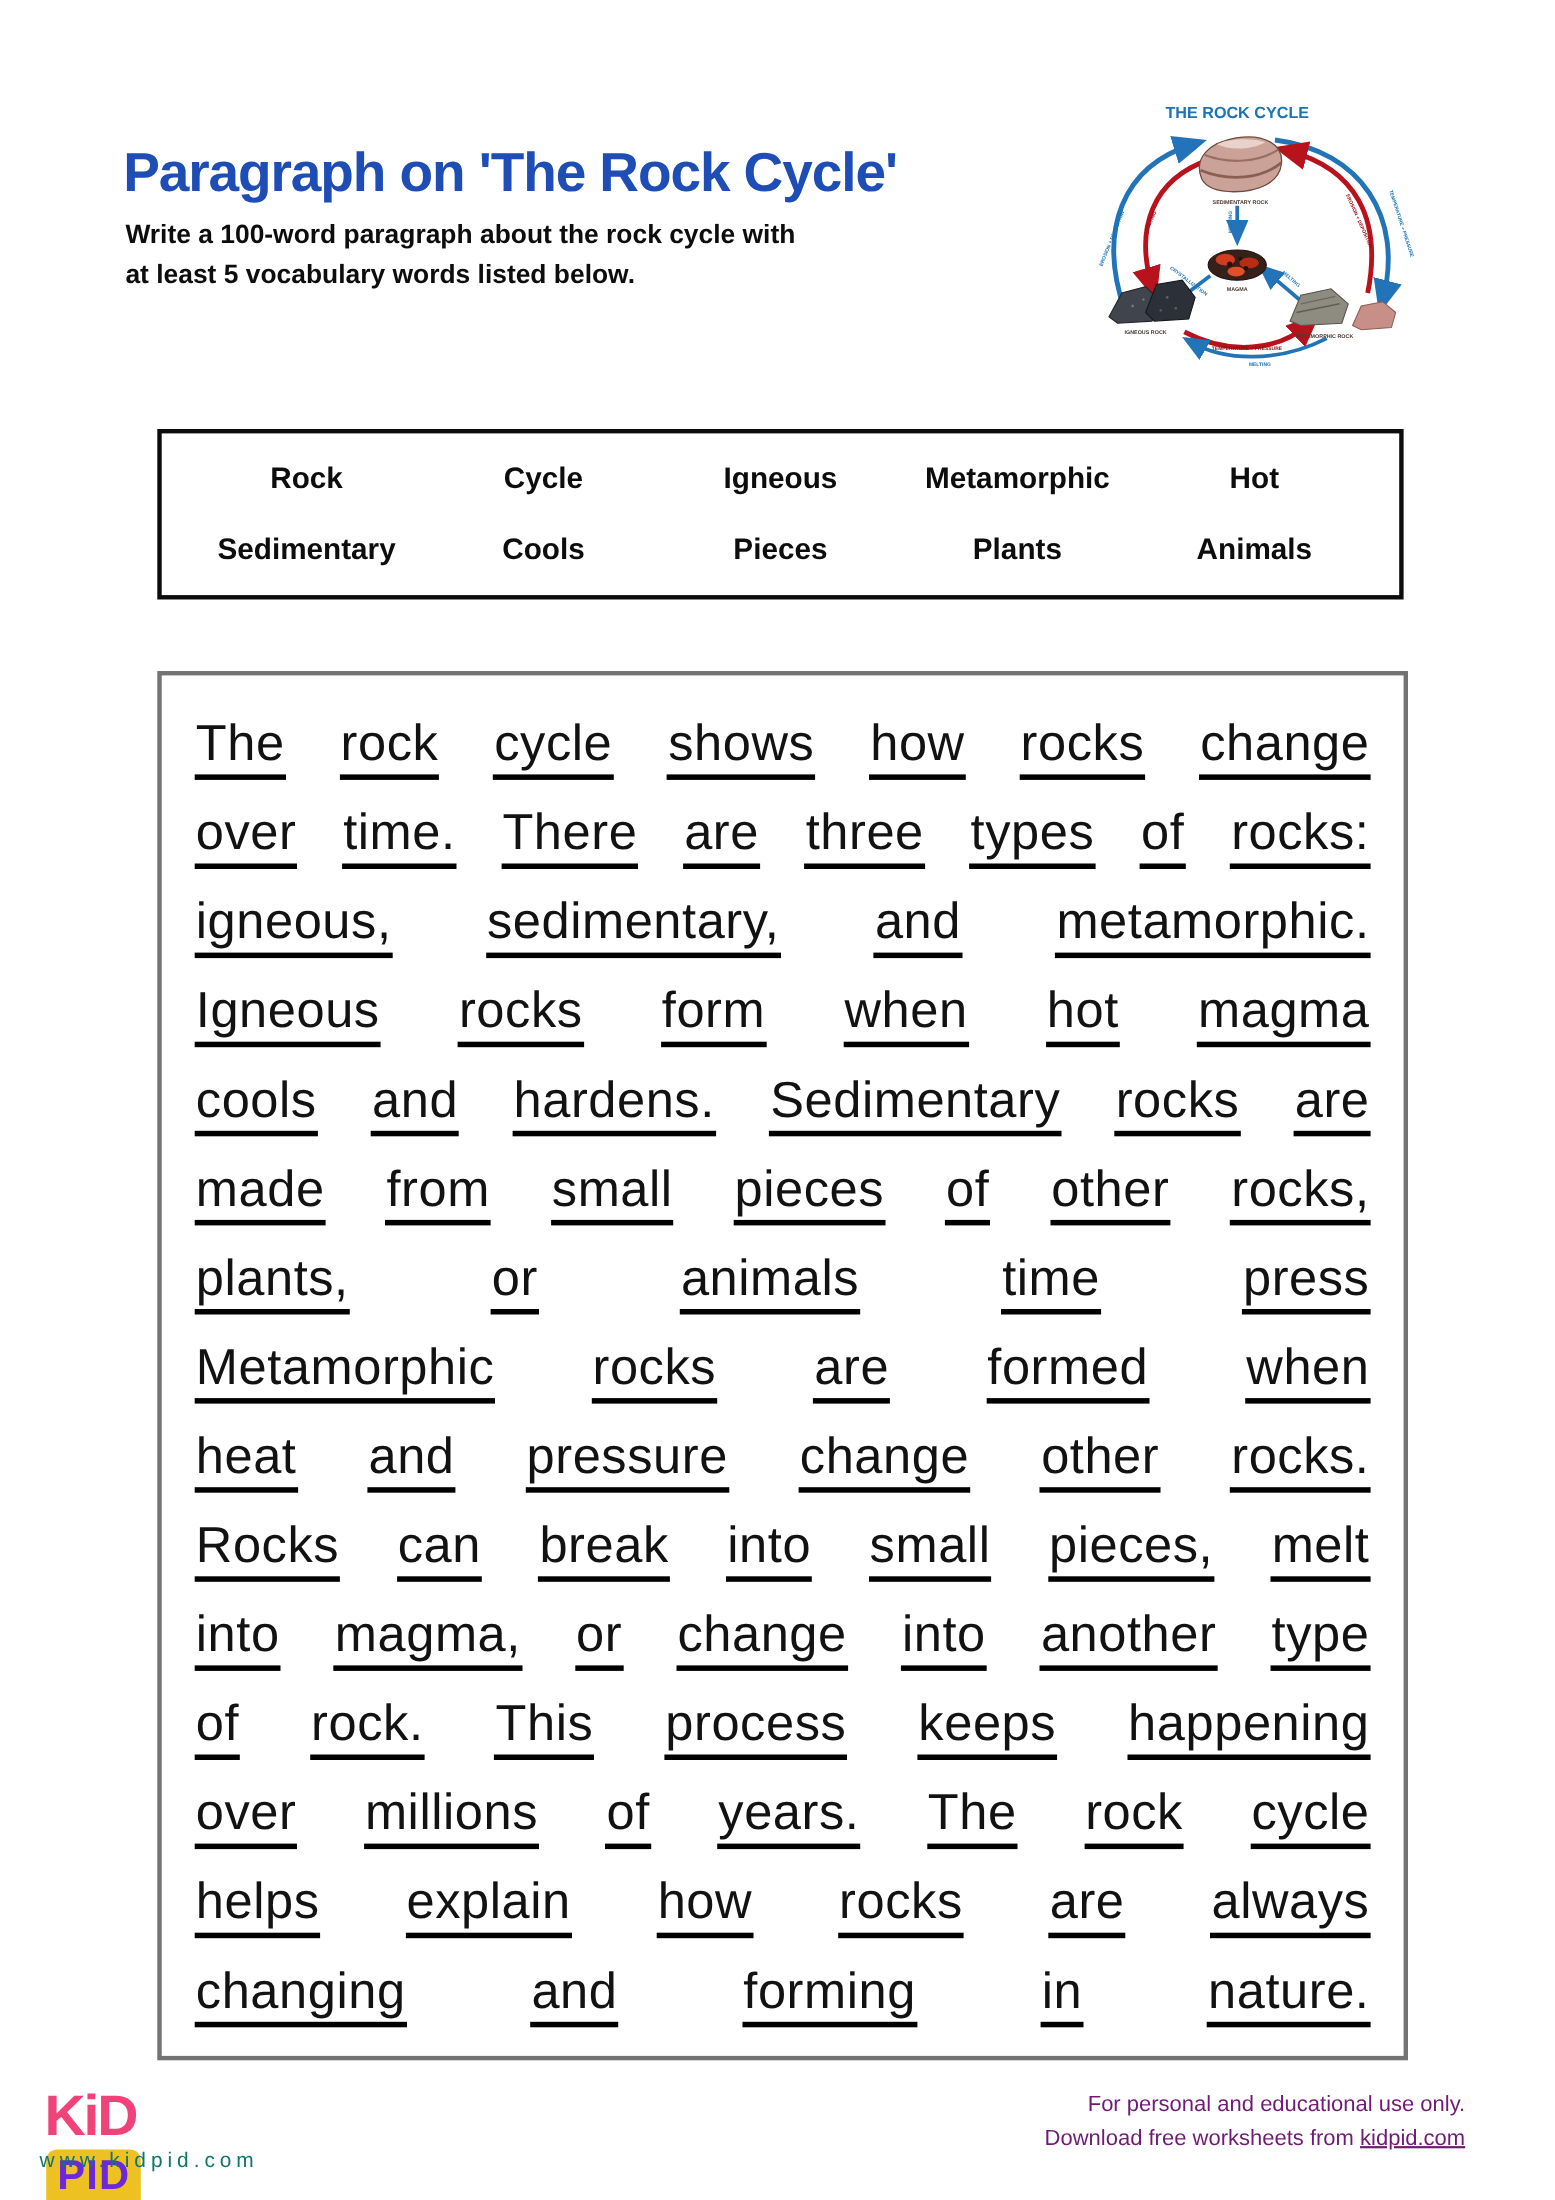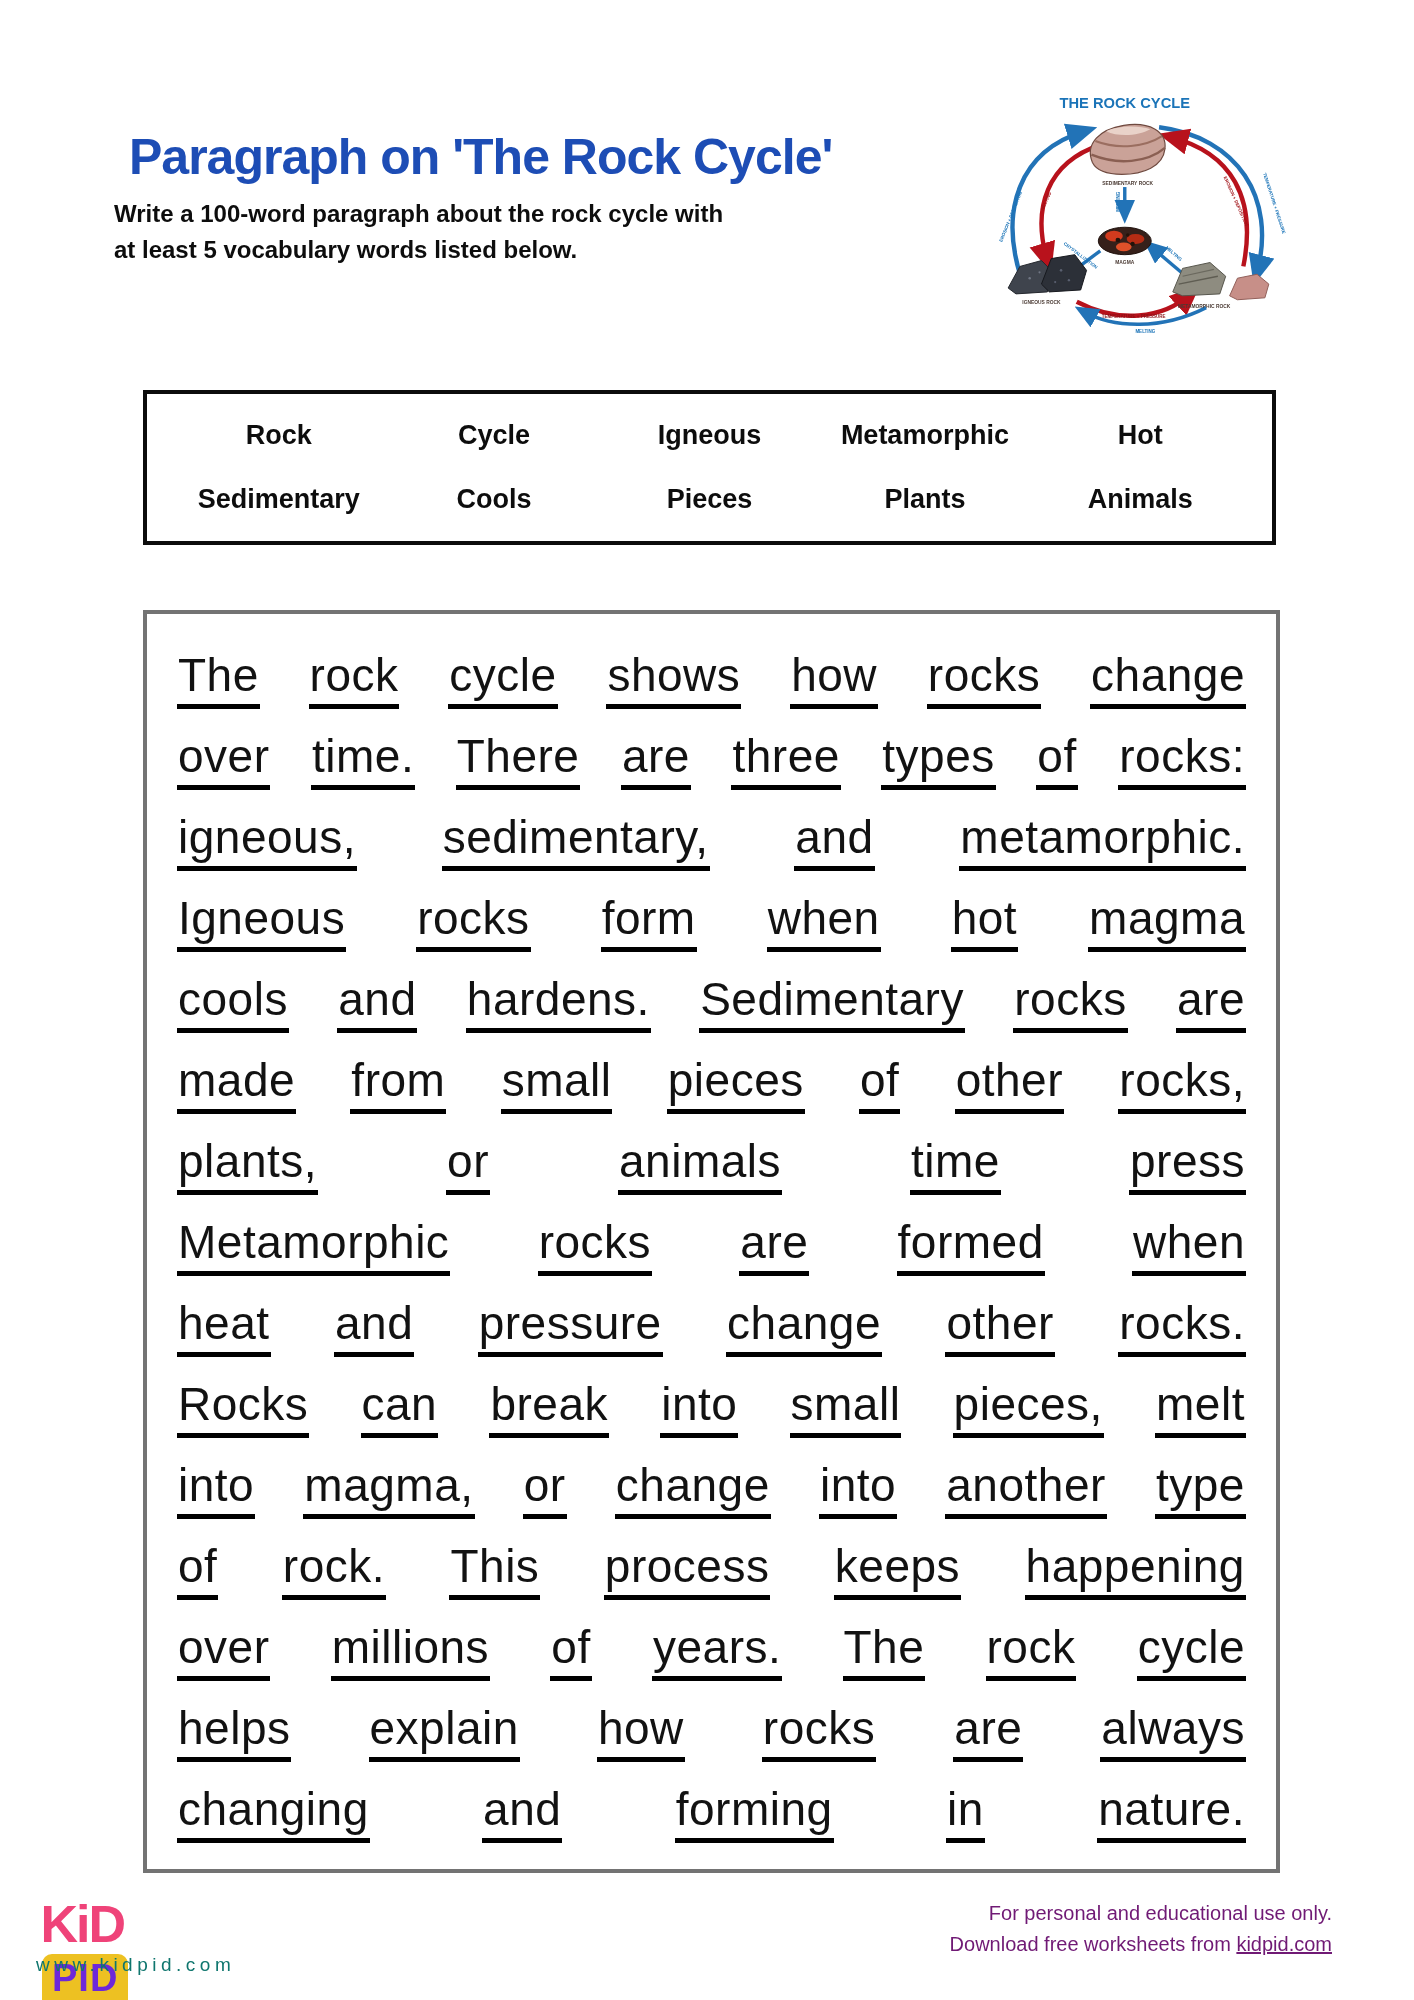--- a/index.html
+++ b/index.html
@@ -2,21 +2,21 @@
 <html><head>
 <meta charset="utf-8">
 <style>
   html,body{margin:0;padding:0;}
   body{
     width:1414px;height:2000px;position:relative;background:#ffffff;
     font-family:"Liberation Sans", sans-serif;color:#111;overflow:hidden;
   }
   
   .page-title{
-    position:absolute;left:129px;top:128px;
+    position:absolute;left:112px;top:128px;
     font-size:50px;font-weight:bold;letter-spacing:-1px;
     color:#1d4db5;white-space:nowrap;
   }
   .subtitle{
     position:absolute;left:114px;top:196px;width:660px;
     font-size:24px;font-weight:bold;color:#0d0d0d;line-height:1.5;
   }
   
   .diagram{position:absolute;left:982px;top:92px;width:360px;height:245px;}
   .diagram svg{width:100%;height:100%;}

